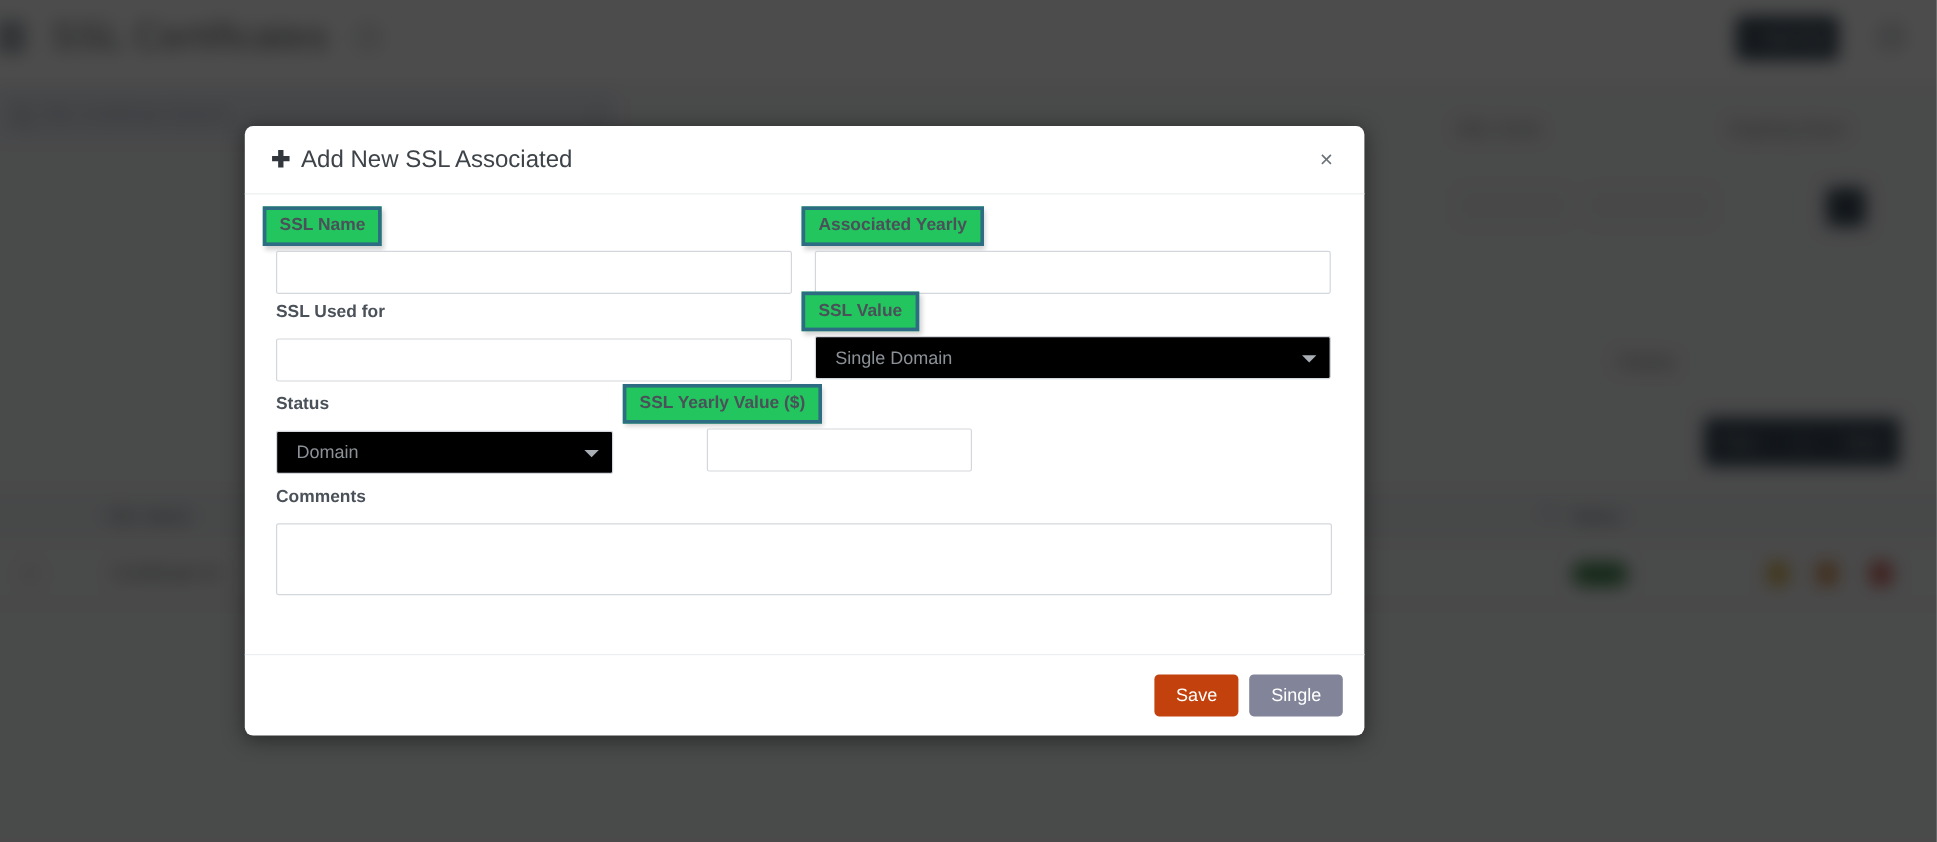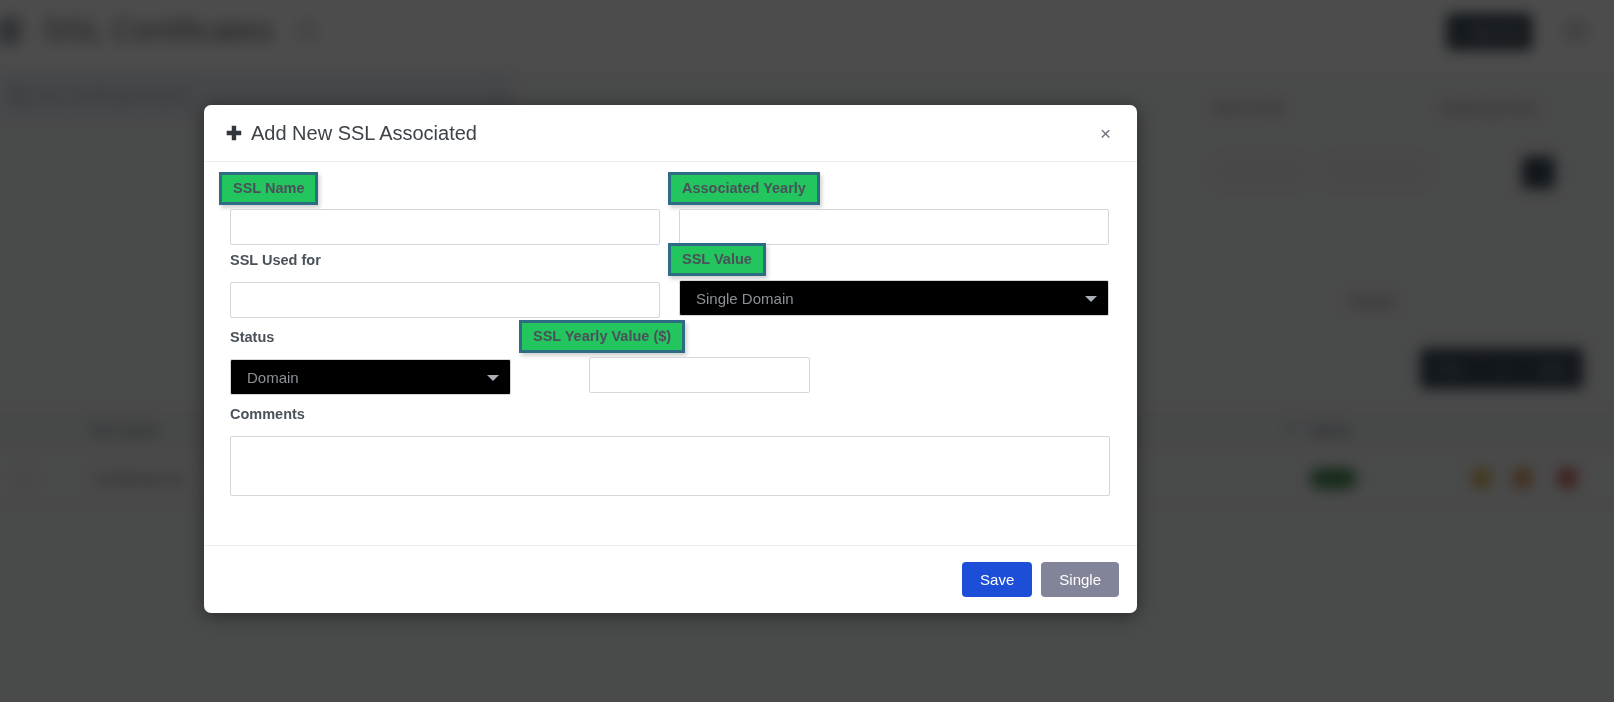--- a/index.html
+++ b/index.html
@@ -237,21 +237,21 @@
     padding-right: 18px;
     gap: 9px;
   }
   .btn {
     border: none; border-radius: 4px;
     font-size: 15px; color: #ffffff;
     padding: 0 18px; height: 35px;
     cursor: pointer;
     font-family: "Liberation Sans", sans-serif;
   }
-  .btn-save { background: #1d4ed8; }
+  .btn-save { background: #c2410c; }
   .btn-cancel { background: #82849a; }
 </style>
 </head>
 <body>
 
 <div id="backdrop-page">
 
   <div class="bg-topbar">
     <div class="bg-lock"></div>
     <div class="bg-page-title">SSL Certificates</div>

